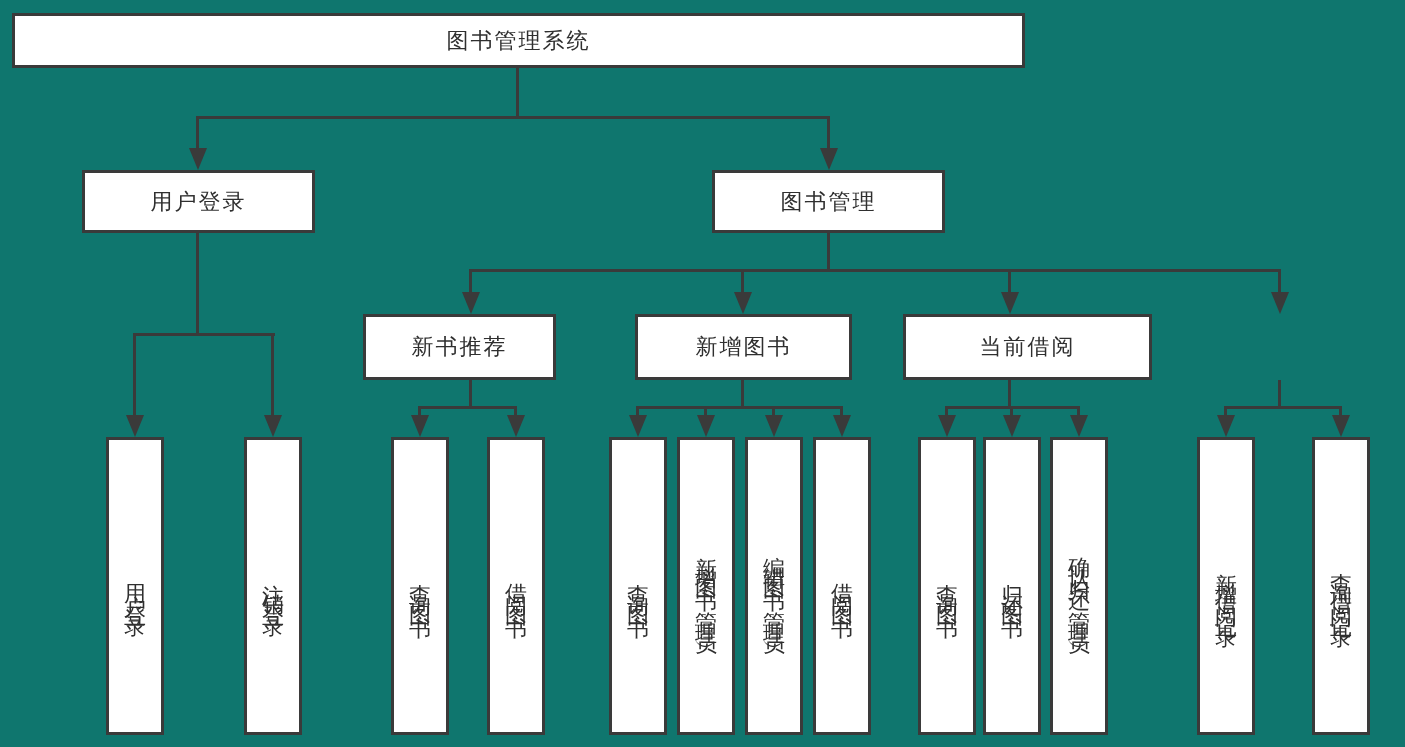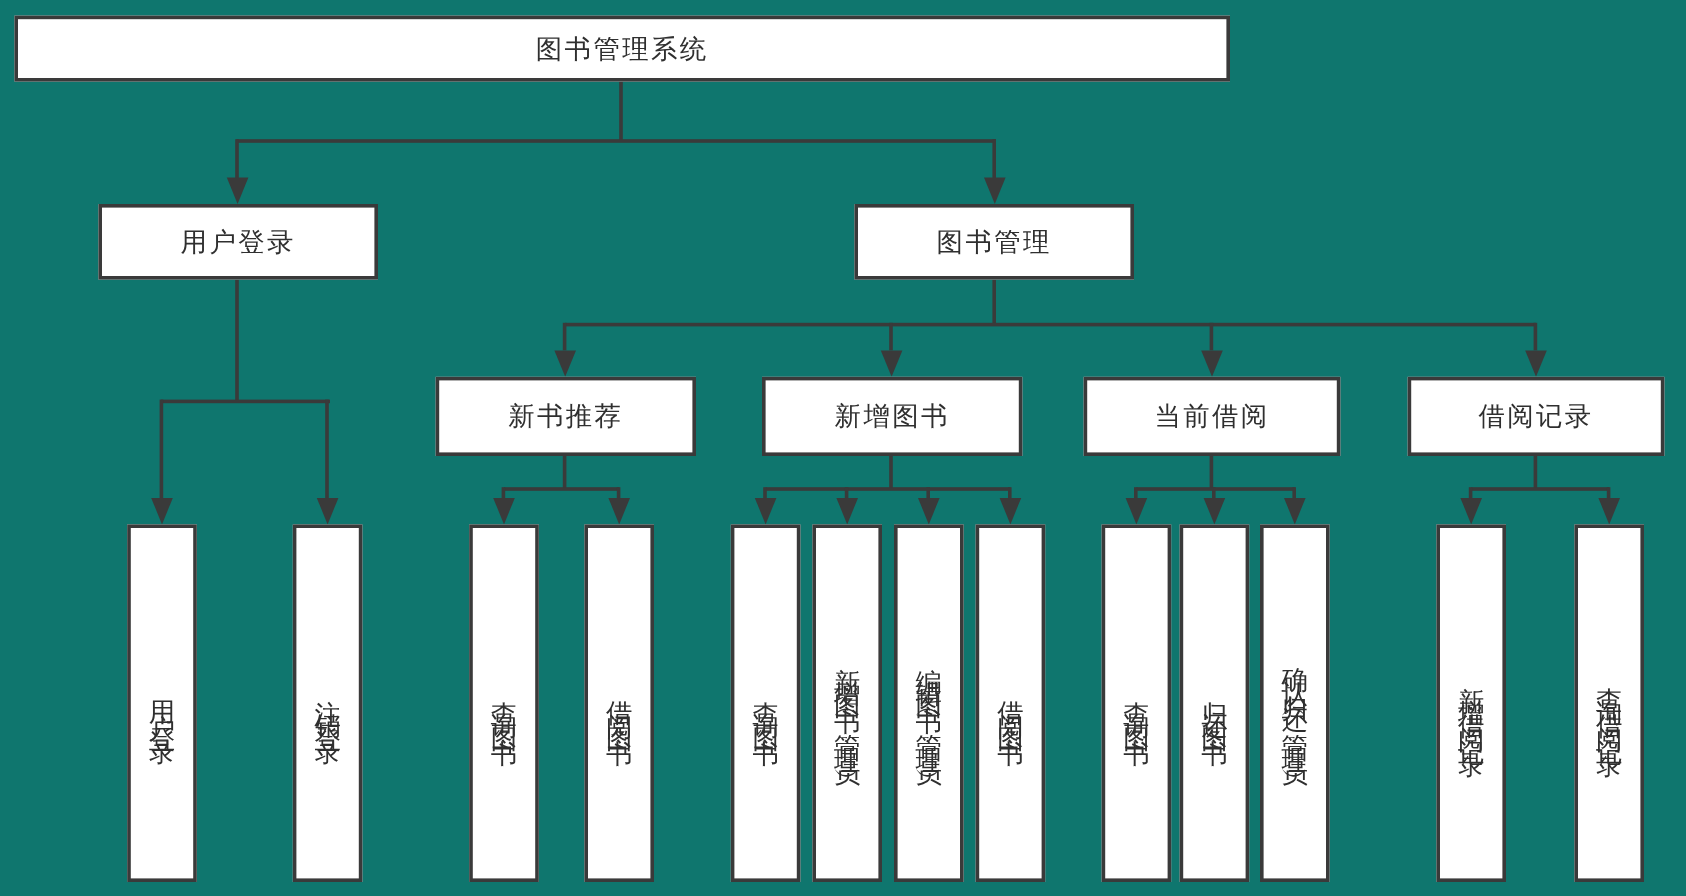--- a/index.html
+++ b/index.html
@@ -37,31 +37,28 @@
     <span>图书管理系统</span>
   </div>
 
   <div class="node" style="left:82px;top:170px;width:233px;height:63px">
     <span>用户登录</span>
   </div>
   <div class="node" style="left:712px;top:170px;width:233px;height:63px">
     <span>图书管理</span>
   </div>
 
-  <div class="node" style="left:363px;top:314px;width:217px;height:66px">
+  <div class="node" style="left:363px;top:314px;width:193px;height:66px">
     <span>新书推荐</span>
   </div>
   <div class="node" style="left:635px;top:314px;width:217px;height:66px">
     <span>新增图书</span>
   </div>
-  <div class="node" style="left:903px;top:314px;width:214px;height:66px">
+  <div class="node" style="left:903px;top:314px;width:249px;height:66px">
     <span>当前借阅</span>
-  </div>
-  <div class="node" style="left:1173px;top:314px;width:214px;height:66px">
-    <span>借阅记录</span>
   </div>
 
   <div class="node vert" style="left:106px;top:437px;width:58px;height:298px">
     <span>用户登录</span>
   </div>
   <div class="node vert" style="left:244px;top:437px;width:58px;height:298px">
     <span>注销登录</span>
   </div>
 
   <div class="node vert" style="left:391px;top:437px;width:58px;height:298px">

